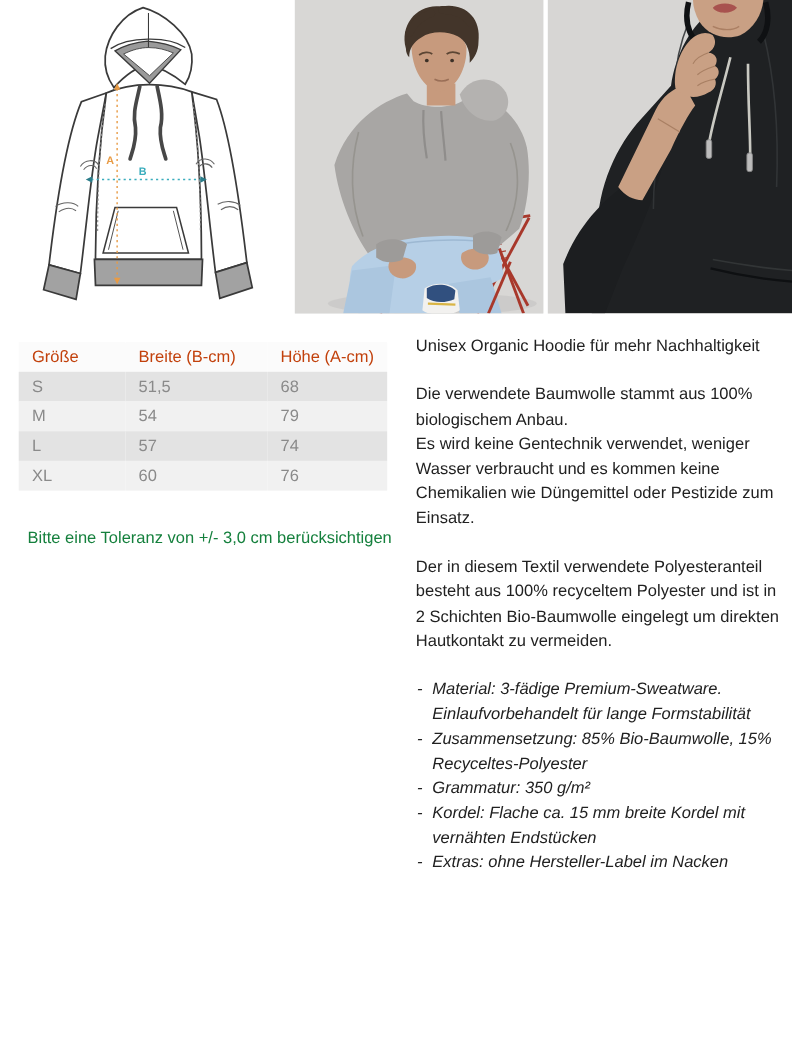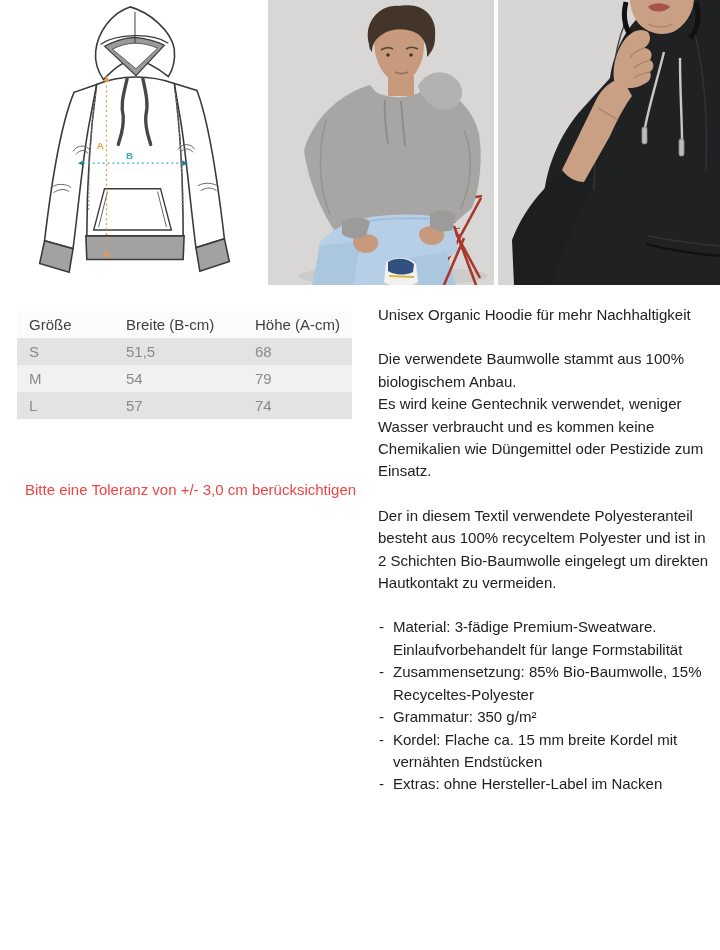--- a/index.html
+++ b/index.html
@@ -37,46 +37,46 @@
     table-layout: fixed;
   }
   .size-table th, .size-table td {
     height: 27px;
     padding: 0 0 0 12px;
     text-align: left;
     font-weight: normal;
     vertical-align: middle;
     white-space: nowrap;
   }
-  .size-table thead th { background: #fbfbfb; color: #404040; }
+  .size-table thead th { background: #fbfbfb; color: #c2410c; }
   .size-table tbody tr.row-dark  { background: #e3e3e3; }
   .size-table tbody tr.row-light { background: #f1f1f1; }
 
   .tolerance-note {
     position: absolute;
     left: 25px; top: 481px;
     font-size: 15px;
-    color: #ef4444;
+    color: #15803d;
   }
 
   
   .desc {
     position: absolute;
     left: 378px; top: 304px;
     width: 338px;
     font-size: 15px;
     line-height: 22.4px;
     color: #212121;
     hyphens: auto;
     -webkit-hyphens: auto;
   }
   .desc p { margin: 0 0 22px 0; }
   .desc p.joined { margin-bottom: 0; }
   .desc ul.bullets { list-style: none; margin: 0; padding: 0; }
-  .desc ul.bullets li { position: relative; padding-left: 15px; }
+  .desc ul.bullets li { position: relative; padding-left: 15px; font-style: italic; }
   .desc ul.bullets li::before { content: "-"; position: absolute; left: 1px; top: 0; }
 </style>
 </head>
 <body>
 
 <div class="page">
 
   <div class="gallery">
 
     <div class="pane pane-sketch">
@@ -259,20 +259,25 @@
       <tr class="row-light">
         <td>M</td>
         <td>54</td>
         <td>79</td>
       </tr>
       <tr class="row-dark">
         <td>L</td>
         <td>57</td>
         <td>74</td>
       </tr>
+      <tr class="row-light">
+        <td>XL</td>
+        <td>60</td>
+        <td>76</td>
+      </tr>
     </tbody>
   </table>
 
   <div class="tolerance-note">Bitte eine Toleranz von +/- 3,0 cm berücksichtigen</div>
 
   <div class="desc">
     <p>Unisex Organic Hoodie für mehr Nachhaltigkeit</p>
     <p class="joined">Die verwendete Baumwolle stammt aus 100% biologischem Anbau.</p>
     <p>Es wird keine Gentechnik verwendet, weniger Wasser verbraucht und es kommen keine Chemikalien wie Düngemittel oder Pestizide zum Einsatz.</p>
     <p>Der in diesem Textil verwendete Polyesteranteil besteht aus 100% recyceltem Polyester und ist in 2 Schichten Bio-Baumwolle eingelegt um direkten Hautkontakt zu vermeiden.</p>

